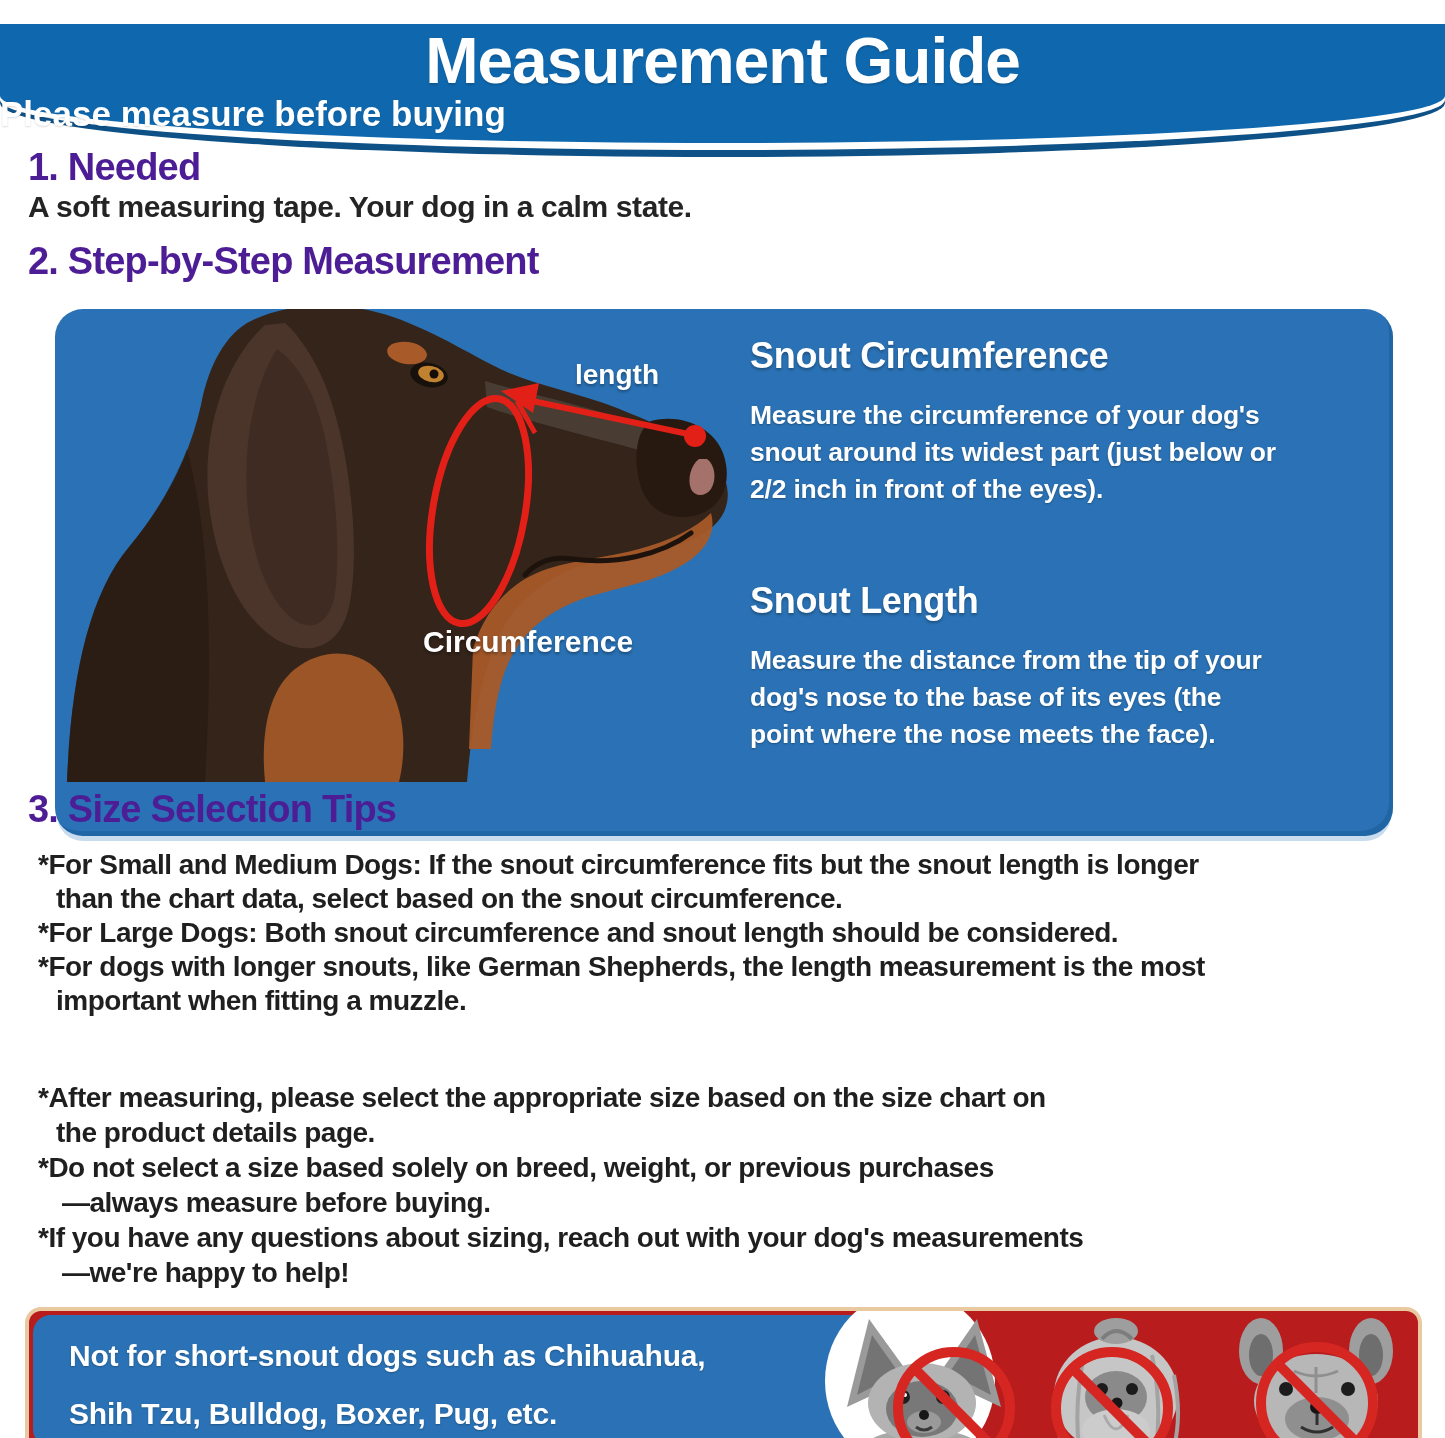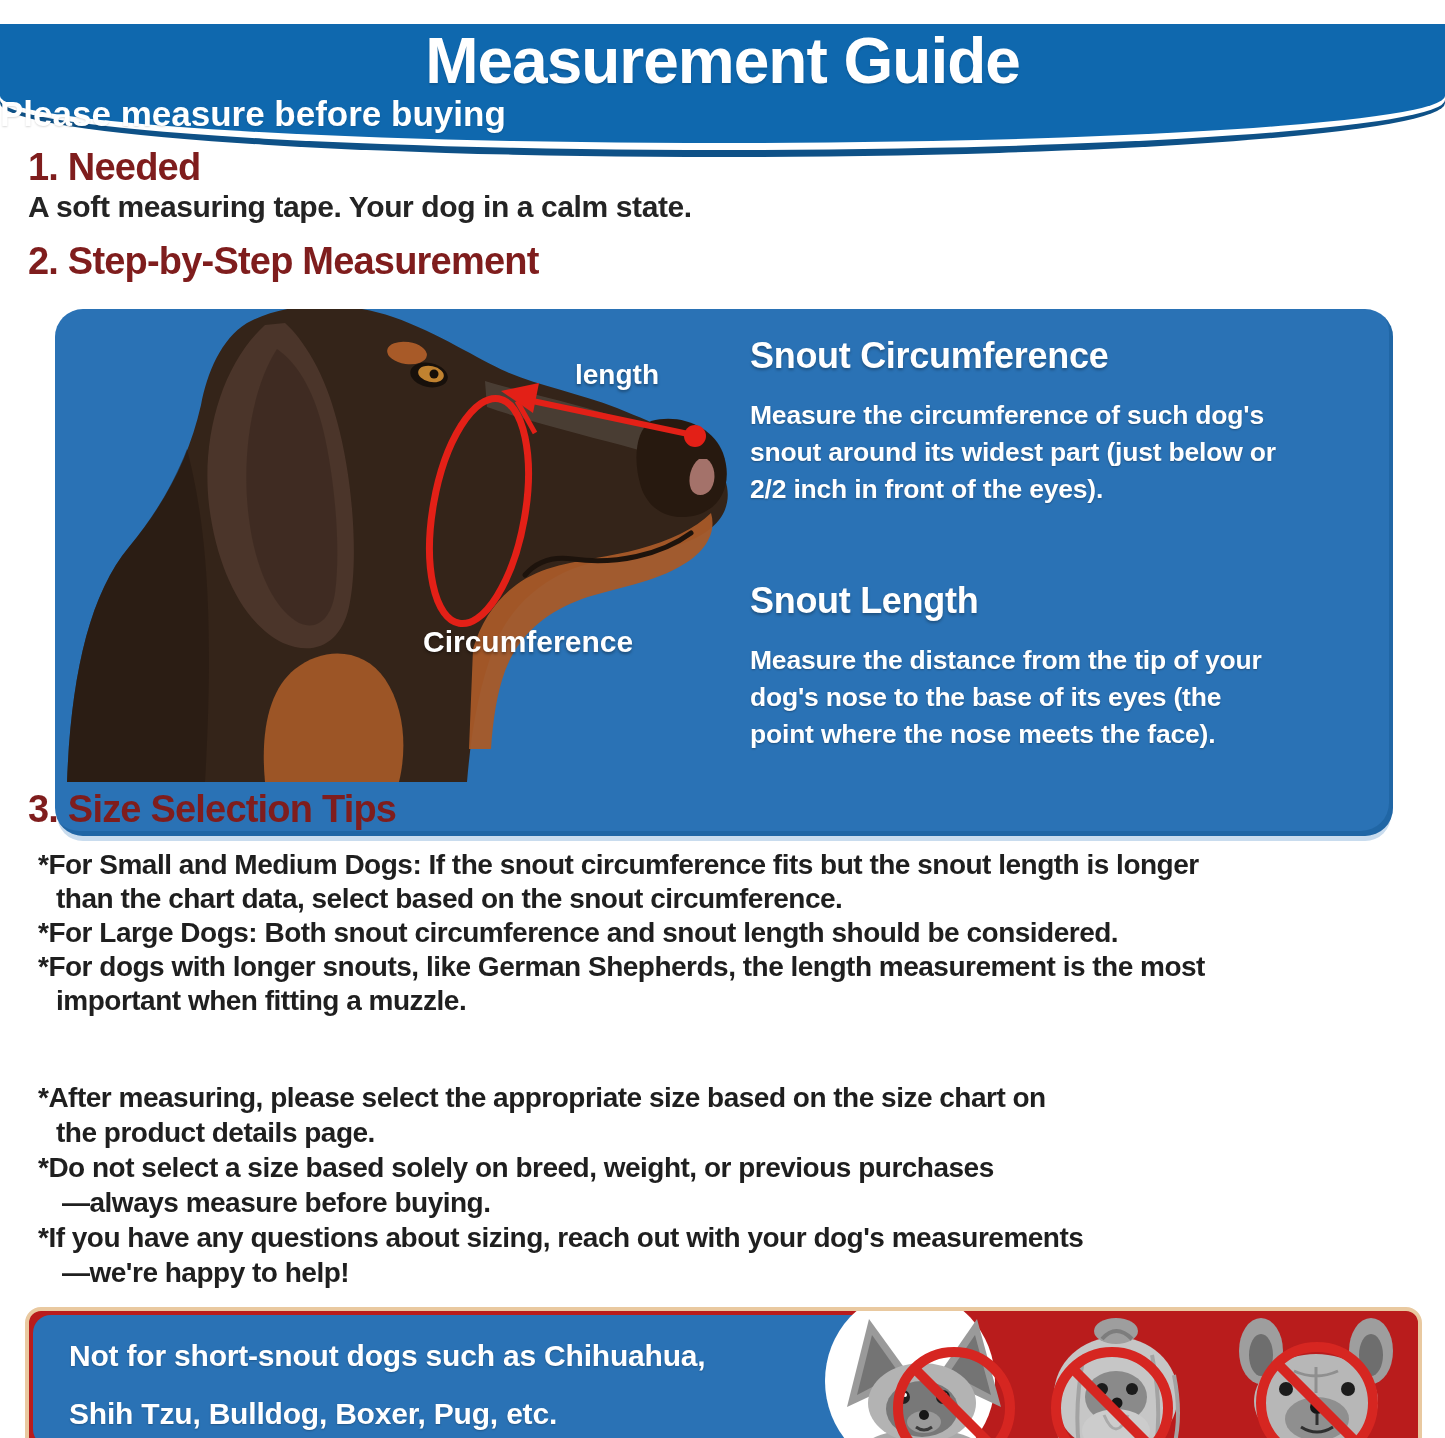--- a/index.html
+++ b/index.html
@@ -11,21 +11,21 @@
   .arc{position:absolute;top:0;left:0;width:100%;}
   .arc-dark{height:133px;background:#0e5187;border-radius:0 0 50% 50%/0 0 54px 54px;}
   .arc-white{height:126px;background:#ffffff;border-radius:0 0 50% 50%/0 0 50px 50px;}
   .arc-main{height:119px;background:#0f68ae;border-radius:0 0 50% 50%/0 0 47px 47px;}
   .banner-title{position:absolute;top:0px;width:100%;text-align:center;color:#fff;
     font-size:64px;font-weight:700;letter-spacing:-1px;text-shadow:0 2px 2px rgba(0,0,0,0.15);}
   .banner-sub{position:absolute;top:70px;width:100%;color:#fff;
     font-size:35px;font-weight:700;text-shadow:0 1px 2px rgba(0,0,0,0.15);}
 
   
-  .sec-h{position:absolute;left:28px;margin:0;font-size:38px;font-weight:700;color:#7f1d1d;
+  .sec-h{position:absolute;left:28px;margin:0;font-size:38px;font-weight:700;color:#4c1d95;
     letter-spacing:-0.8px;white-space:nowrap;}
   .h-needed{top:122px;} .h-steps{top:216px;} .h-tips{top:764px;} .h-reminder{top:1002px;}
   .sec1-body{position:absolute;left:28px;top:166px;font-size:30px;font-weight:700;color:#242424;
     letter-spacing:-0.4px;white-space:nowrap;text-align:right;}
 
   .line-block{position:absolute;left:38px;color:#1f1f1f;font-size:28px;font-weight:700;
     letter-spacing:-0.5px;white-space:nowrap;}
   .tips-block{top:824px;line-height:34px;}
   .rem-block{top:1056px;line-height:35px;}
   .cont{padding-left:18px;} .cont2{padding-left:24px;}
@@ -116,21 +116,21 @@
         <circle cx="640" cy="127" r="11" stroke="none"></circle>
       </g>
     </svg>
 
     <div class="len-label">length</div>
     <div class="circ-label">Circumference</div>
 
     <div class="col">
       <h3>Snout Circumference</h3>
       <div class="para">
-        <div>Measure the circumference of such dog's</div>
+        <div>Measure the circumference of your dog's</div>
         <div>snout around its widest part (just below or</div>
         <div>2/2 inch in front of the eyes).</div>
       </div>
       <h3 class="second">Snout Length</h3>
       <div class="para">
         <div>Measure the distance from the tip of your</div>
         <div>dog's nose to the base of its eyes (the</div>
         <div>point where the nose meets the face).</div>
       </div>
     </div>

